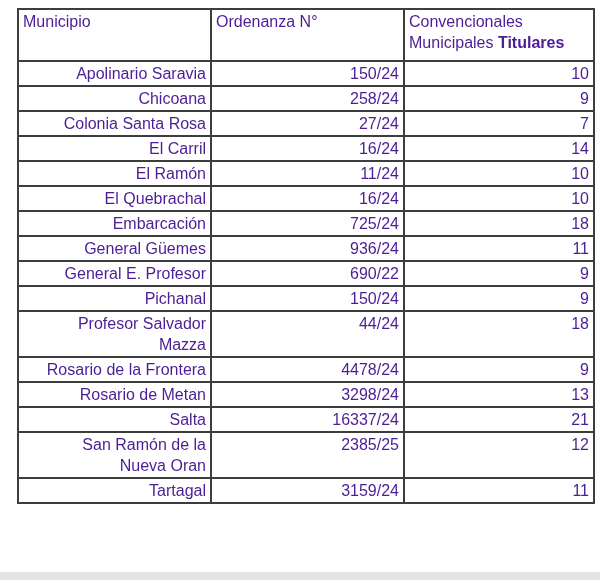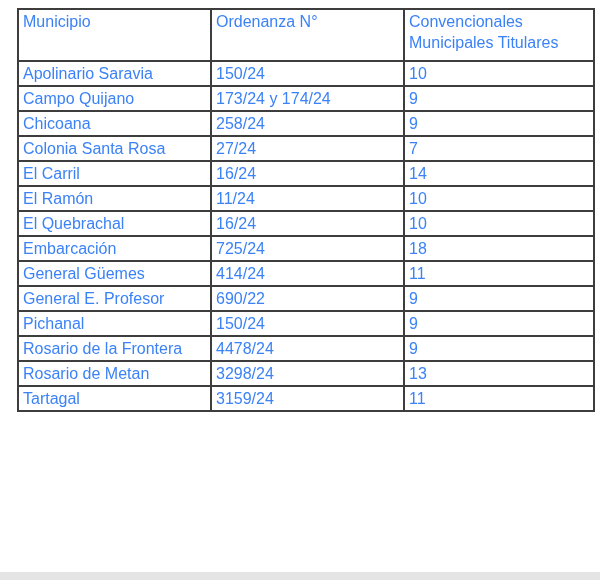--- a/index.html
+++ b/index.html
@@ -7,21 +7,21 @@
     padding: 0;
     background: #ffffff;
   }
   .page {
     position: relative;
     width: 600px;
     height: 580px;
     background: #ffffff;
     overflow: hidden;
     font-family: "Liberation Sans", "DejaVu Sans", sans-serif;
-    color: #3b82f6;
+    color: #4c1d95;
   }
   table.ordenanzas {
     position: absolute;
     left: 17px;
     top: 8px;
     width: 576px;
     border-collapse: collapse;
     table-layout: fixed;
     background: #ffffff;
   }
@@ -34,23 +34,24 @@
     text-align: left;
     vertical-align: top;
     font-weight: normal;
     overflow: hidden;
   }
   table.ordenanzas thead th {
     height: 48px;
   }
   table.ordenanzas td {
     white-space: pre-line;
+    text-align: right;
   }
   .bold {
-    font-weight: normal;
+    font-weight: bold;
   }
   .bottom-strip {
     position: absolute;
     left: 0;
     bottom: 0;
     width: 600px;
     height: 8px;
     background: #e4e4e4;
   }
 </style>
@@ -75,25 +76,20 @@
         </th>
       </tr>
     </thead>
     <tbody>
         <tr>
           <td>Apolinario Saravia</td>
           <td>150/24</td>
           <td>10</td>
         </tr>
         <tr>
-          <td>Campo Quijano</td>
-          <td>173/24 y 174/24</td>
-          <td>9</td>
-        </tr>
-        <tr>
           <td>Chicoana</td>
           <td>258/24</td>
           <td>9</td>
         </tr>
         <tr>
           <td>Colonia Santa Rosa</td>
           <td>27/24</td>
           <td>7</td>
         </tr>
         <tr>
@@ -111,42 +107,59 @@
           <td>16/24</td>
           <td>10</td>
         </tr>
         <tr>
           <td>Embarcación</td>
           <td>725/24</td>
           <td>18</td>
         </tr>
         <tr>
           <td>General Güemes</td>
-          <td>414/24</td>
+          <td>936/24</td>
           <td>11</td>
         </tr>
         <tr>
           <td>General E. Profesor</td>
           <td>690/22</td>
           <td>9</td>
         </tr>
         <tr>
           <td>Pichanal</td>
           <td>150/24</td>
           <td>9</td>
         </tr>
         <tr>
+          <td>Profesor Salvador
+Mazza</td>
+          <td>44/24</td>
+          <td>18</td>
+        </tr>
+        <tr>
           <td>Rosario de la Frontera</td>
           <td>4478/24</td>
           <td>9</td>
         </tr>
         <tr>
           <td>Rosario de Metan</td>
           <td>3298/24</td>
           <td>13</td>
+        </tr>
+        <tr>
+          <td>Salta</td>
+          <td>16337/24</td>
+          <td>21</td>
+        </tr>
+        <tr>
+          <td>San Ramón de la
+Nueva Oran</td>
+          <td>2385/25</td>
+          <td>12</td>
         </tr>
         <tr>
           <td>Tartagal</td>
           <td>3159/24</td>
           <td>11</td>
         </tr>
       </tbody>
   </table>
 
   <div class="bottom-strip"></div>

